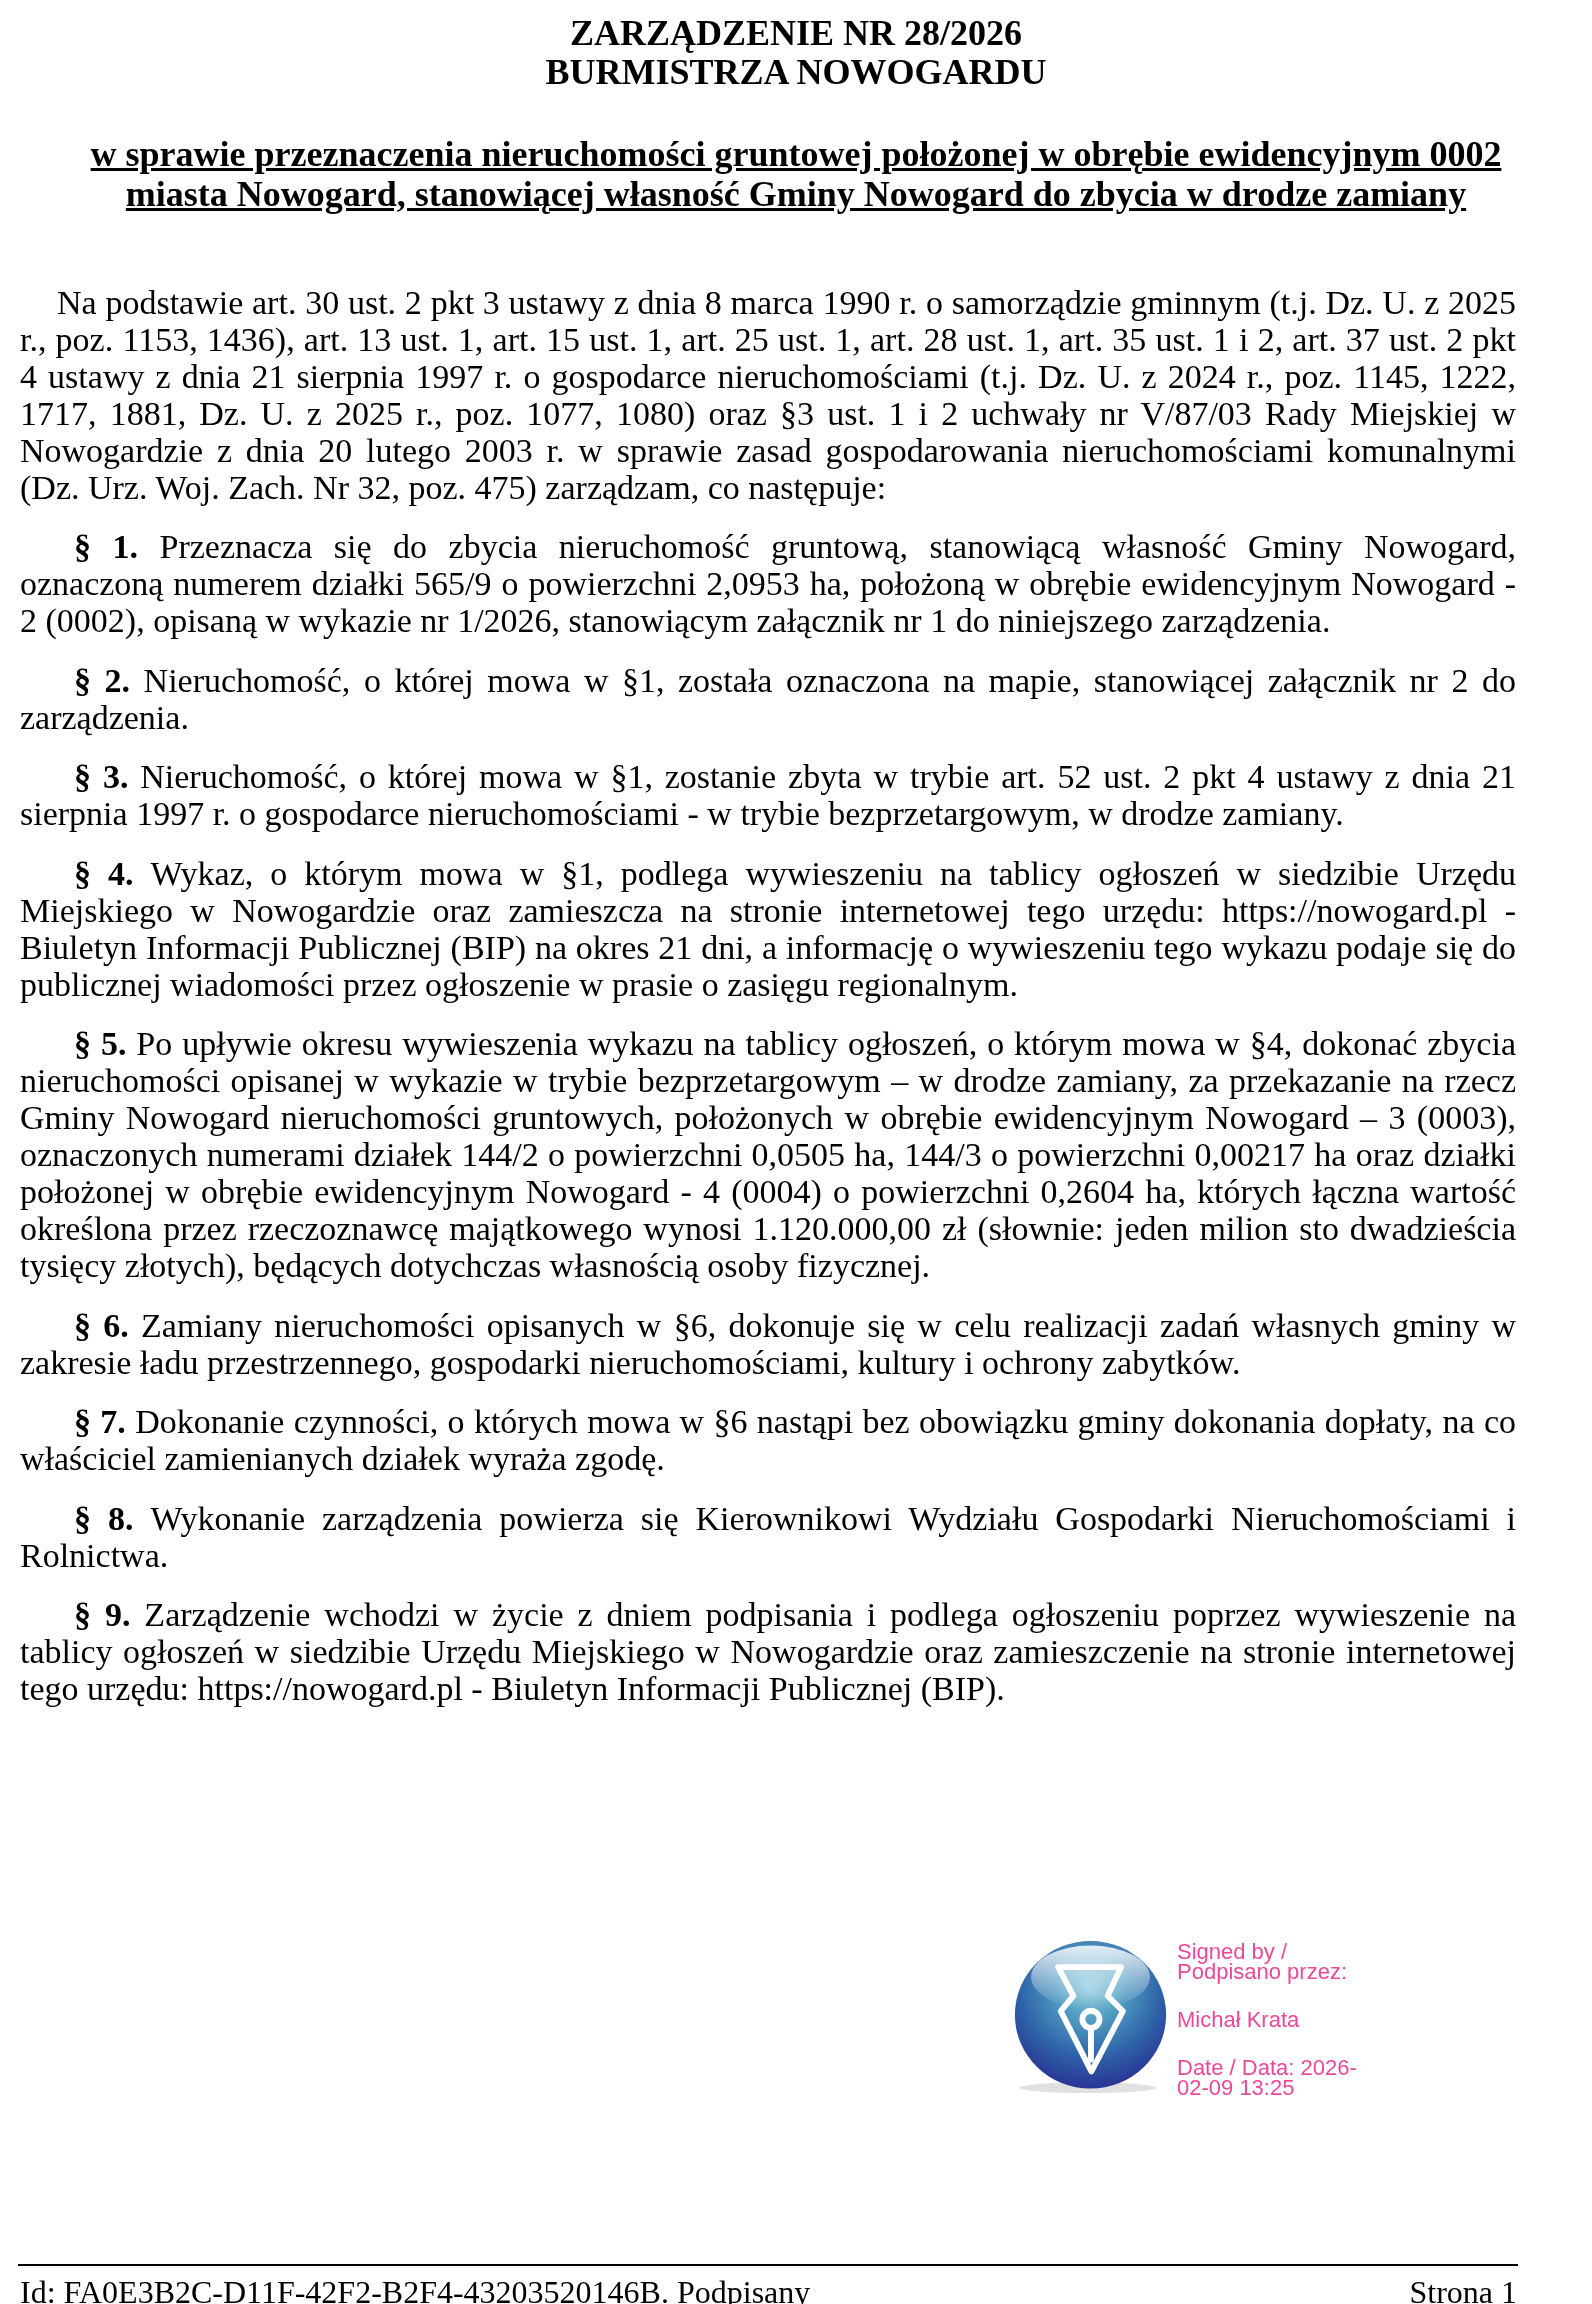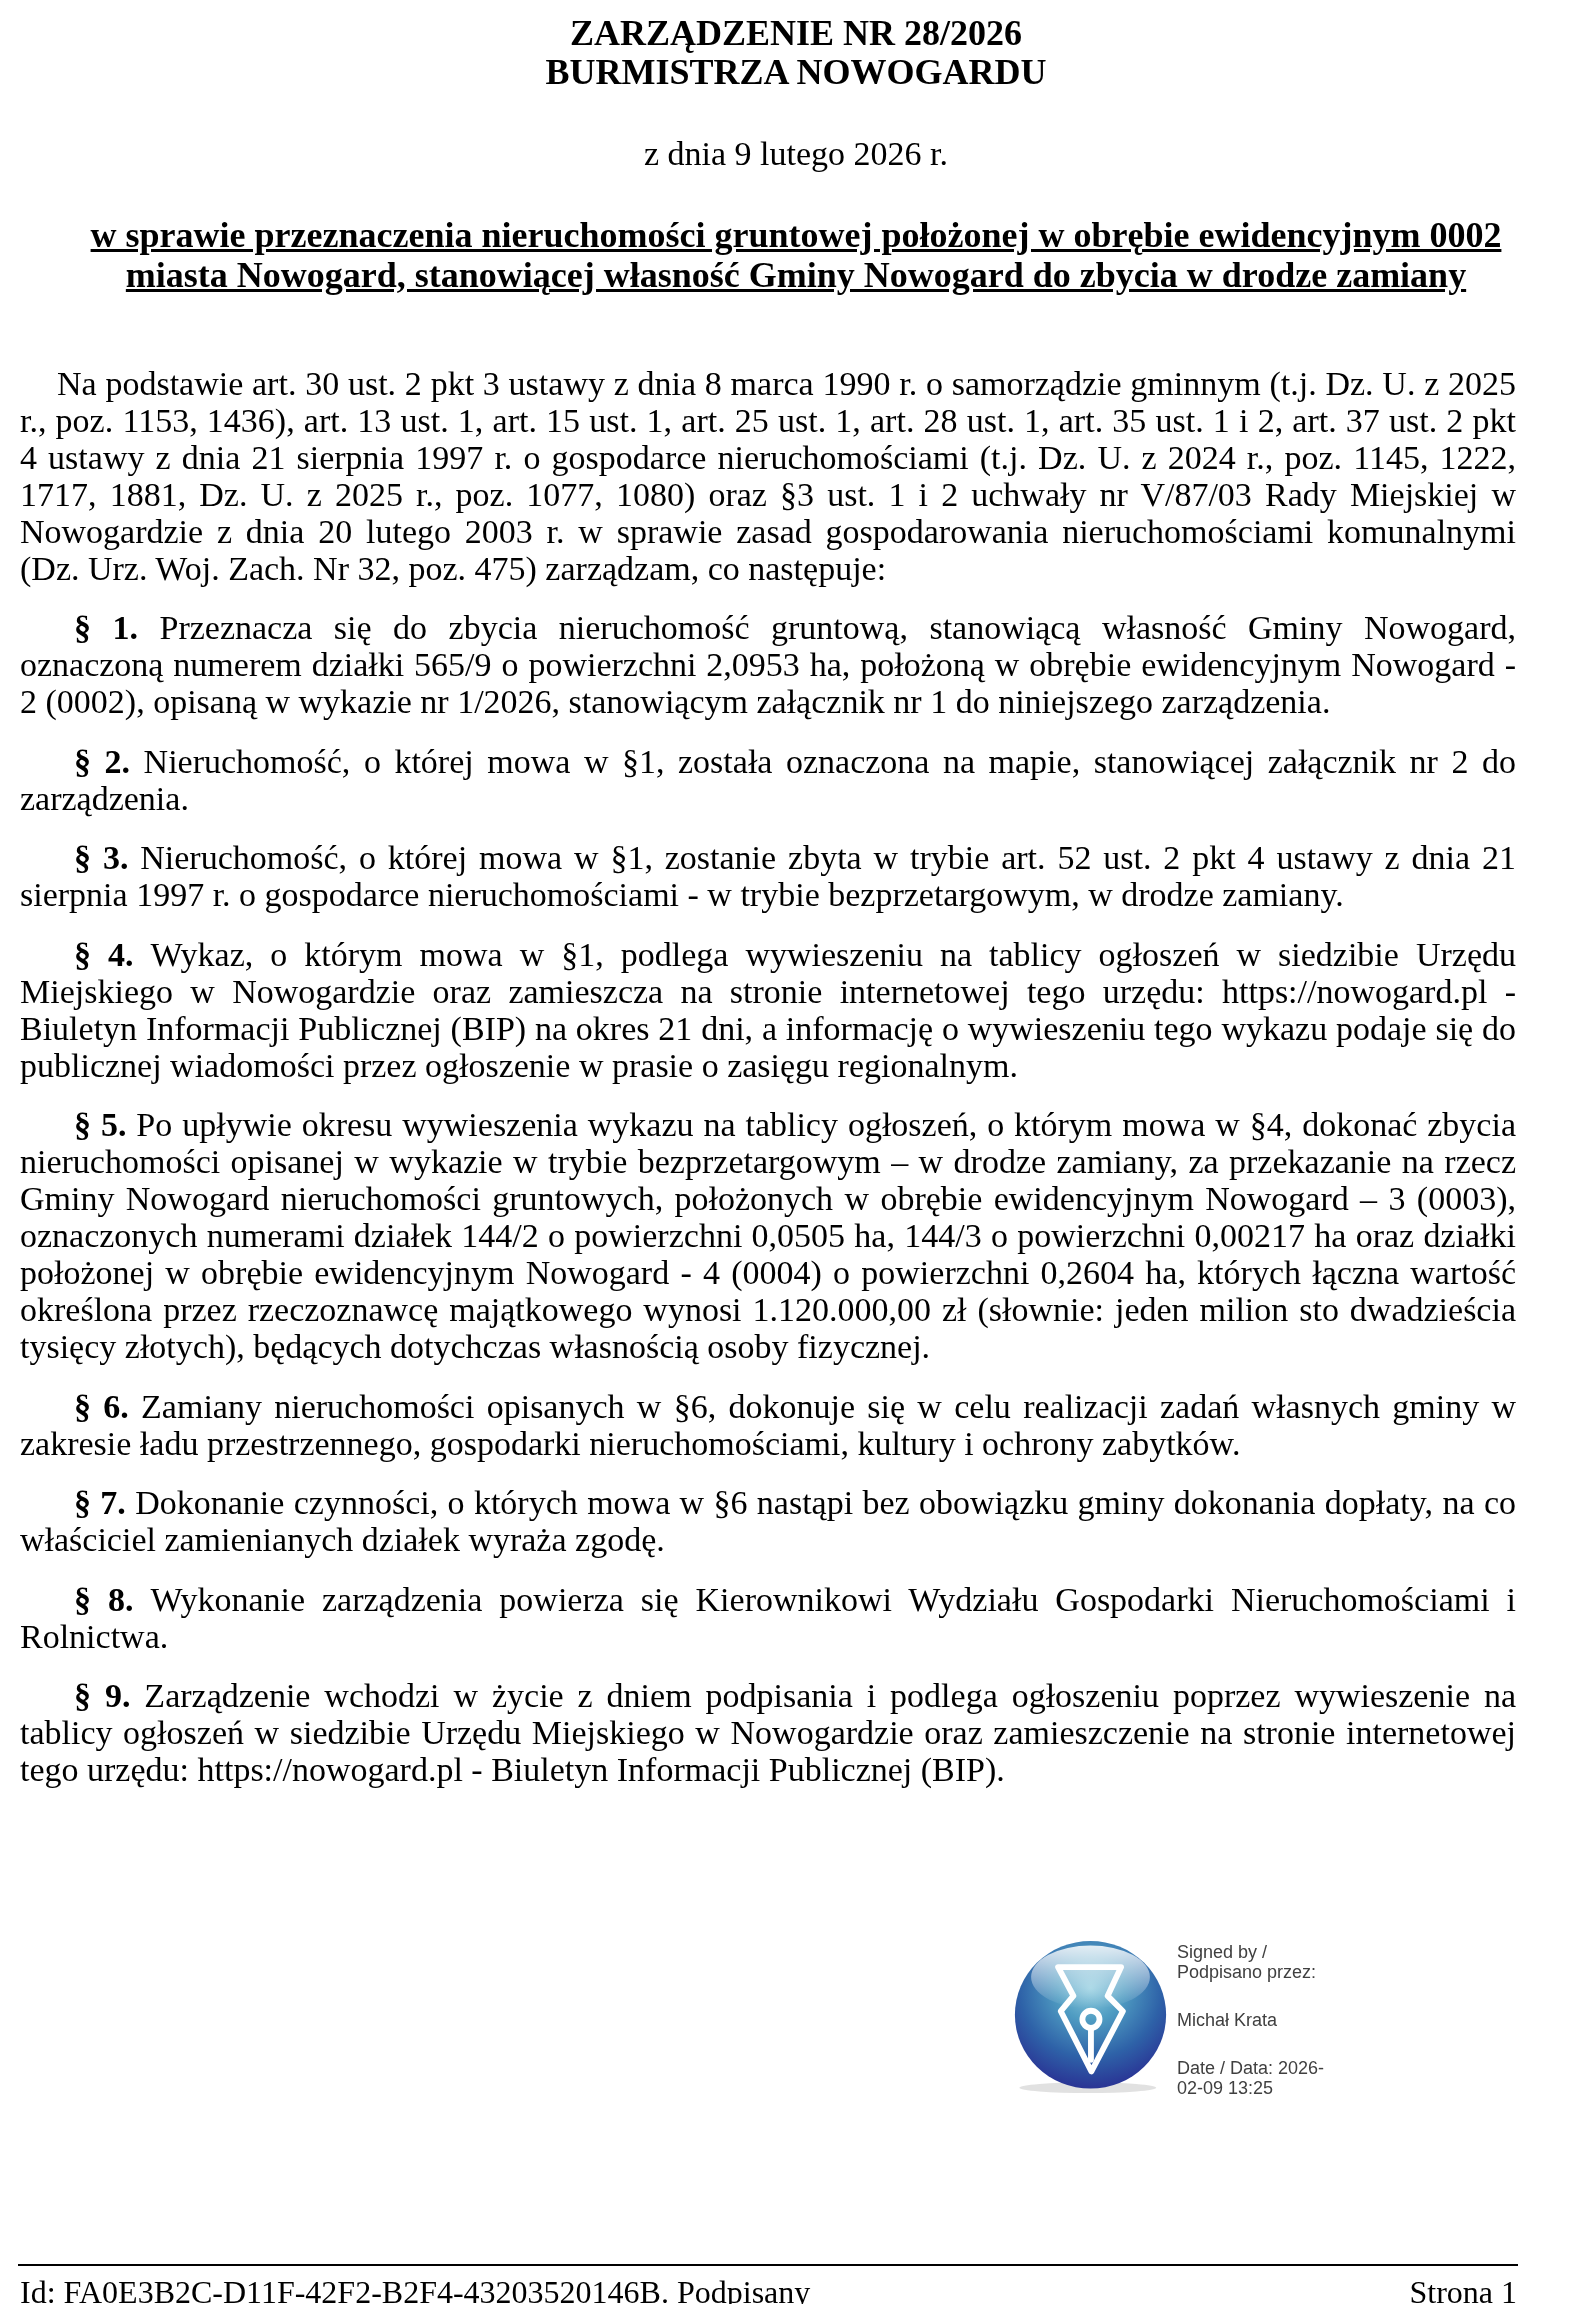--- a/index.html
+++ b/index.html
@@ -29,41 +29,40 @@
   }
   .preamble { margin:0; text-indent:37px; }
   p.section { margin:22.5px 0 0 0; text-indent:54px; }
   .section-label { font-weight:bold; }
 
   .signature-block { position:absolute; left:1014px; top:1935px; width:432px; height:243px; }
   .sig-icon { position:absolute; left:0; top:5.4px; width:153px; height:155px; }
   .sig-text {
     position:absolute; left:163px; top:7.2px; width:261px;
     font-family:"Liberation Sans","DejaVu Sans",sans-serif;
-    font-size:18px; line-height:20px; color:#404040;
+    font-size:22px; line-height:20px; color:#ec4899;
   }
   .sig-text .sig-group { margin:0 0 28px 0; }
   .sig-text .sig-group:last-child { margin-bottom:12px; }
 
   .footer-rule { position:absolute; left:18px; top:2264px; width:1500px; height:1.8px; background:#000; }
   .footer-row {
     position:absolute; left:20px; top:2274px; width:1497px;
     display:flex; justify-content:space-between;
     font-size:32px; line-height:36px;
   }
 </style>
 </head>
 <body>
 
 <div class="page">
 
   <header class="doc-header">
     <div class="doc-title-line">ZARZĄDZENIE NR 28/2026</div>
     <div class="doc-title-line">BURMISTRZA NOWOGARDU</div>
-    <div class="doc-date">z dnia 9 lutego 2026 r.</div>
     <div class="doc-subject">w sprawie przeznaczenia nieruchomości gruntowej położonej w obrębie ewidencyjnym 0002 miasta Nowogard, stanowiącej własność Gminy Nowogard do zbycia w drodze zamiany</div>
   </header>
 
   <main class="doc-body">
     <p class="preamble">Na podstawie art. 30 ust. 2 pkt 3 ustawy z dnia 8 marca 1990 r. o samorządzie gminnym (t.j. Dz. U. z 2025 r., poz. 1153, 1436), art. 13 ust. 1, art. 15 ust. 1, art. 25 ust. 1, art. 28 ust. 1, art. 35 ust. 1 i 2, art. 37 ust. 2 pkt 4 ustawy z dnia 21 sierpnia 1997 r. o gospodarce nieruchomościami (t.j. Dz. U. z 2024 r., poz. 1145, 1222, 1717, 1881, Dz. U. z 2025 r., poz. 1077, 1080) oraz §3 ust. 1 i 2 uchwały nr V/87/03 Rady Miejskiej w Nowogardzie z dnia 20 lutego 2003 r. w sprawie zasad gospodarowania nieruchomościami komunalnymi (Dz. Urz. Woj. Zach. Nr 32, poz. 475) zarządzam, co następuje:</p>
     <div id="sections-container">
         <p class="section"><span class="section-label">§ 1. </span><span>Przeznacza się do zbycia nieruchomość gruntową, stanowiącą własność Gminy Nowogard, oznaczoną numerem działki 565/9 o powierzchni 2,0953 ha, położoną w obrębie ewidencyjnym Nowogard - 2 (0002), opisaną w wykazie nr 1/2026, stanowiącym załącznik nr 1 do niniejszego zarządzenia.</span></p>
         <p class="section"><span class="section-label">§ 2. </span><span>Nieruchomość, o której mowa w §1, została oznaczona na mapie, stanowiącej załącznik nr 2 do zarządzenia.</span></p>
         <p class="section"><span class="section-label">§ 3. </span><span>Nieruchomość, o której mowa w §1, zostanie zbyta w trybie art. 52 ust. 2 pkt 4 ustawy z dnia 21 sierpnia 1997 r. o gospodarce nieruchomościami - w trybie bezprzetargowym, w drodze zamiany.</span></p>
         <p class="section"><span class="section-label">§ 4. </span><span>Wykaz, o którym mowa w §1, podlega wywieszeniu na tablicy ogłoszeń w siedzibie Urzędu Miejskiego w Nowogardzie oraz zamieszcza na stronie internetowej tego urzędu: https://nowogard.pl - Biuletyn Informacji Publicznej (BIP) na okres 21 dni, a informację o wywieszeniu tego wykazu podaje się do publicznej wiadomości przez ogłoszenie w prasie o zasięgu regionalnym.</span></p>

